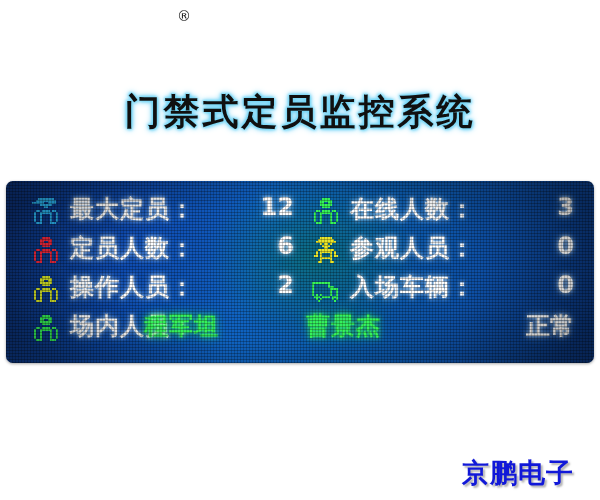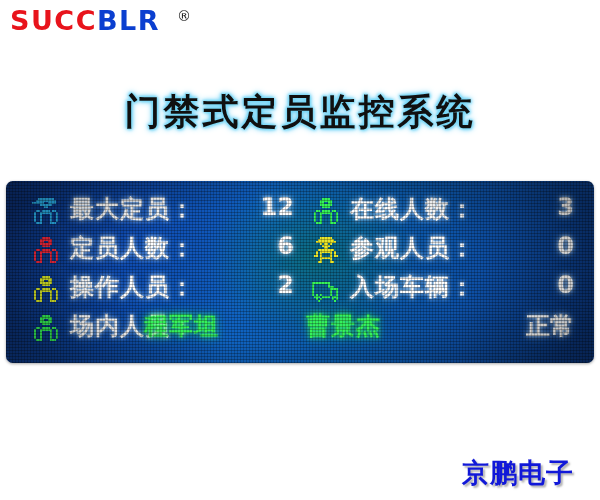--- a/index.html
+++ b/index.html
@@ -175,23 +175,20 @@
     letter-spacing: 1px;
     color: #1118d8;
     text-shadow: 2px 2px 2px rgba(150,150,150,0.75);
     white-space: nowrap;
   }
 </style>
 </head>
 <body>
 
 <div id="brand-logo">
-  <div id="brand-wordmark">
-    <span class="wm-red">SUCC</span><span class="wm-blue">BLR</span>
-  </div>
   <span id="brand-reg">®</span>
 </div>
 
 <div id="page-title">门禁式定员监控系统</div>
 
 <div id="led-panel">
 
   <div class="led-col" id="led-col-left">
 
     <div class="led-row r0">

